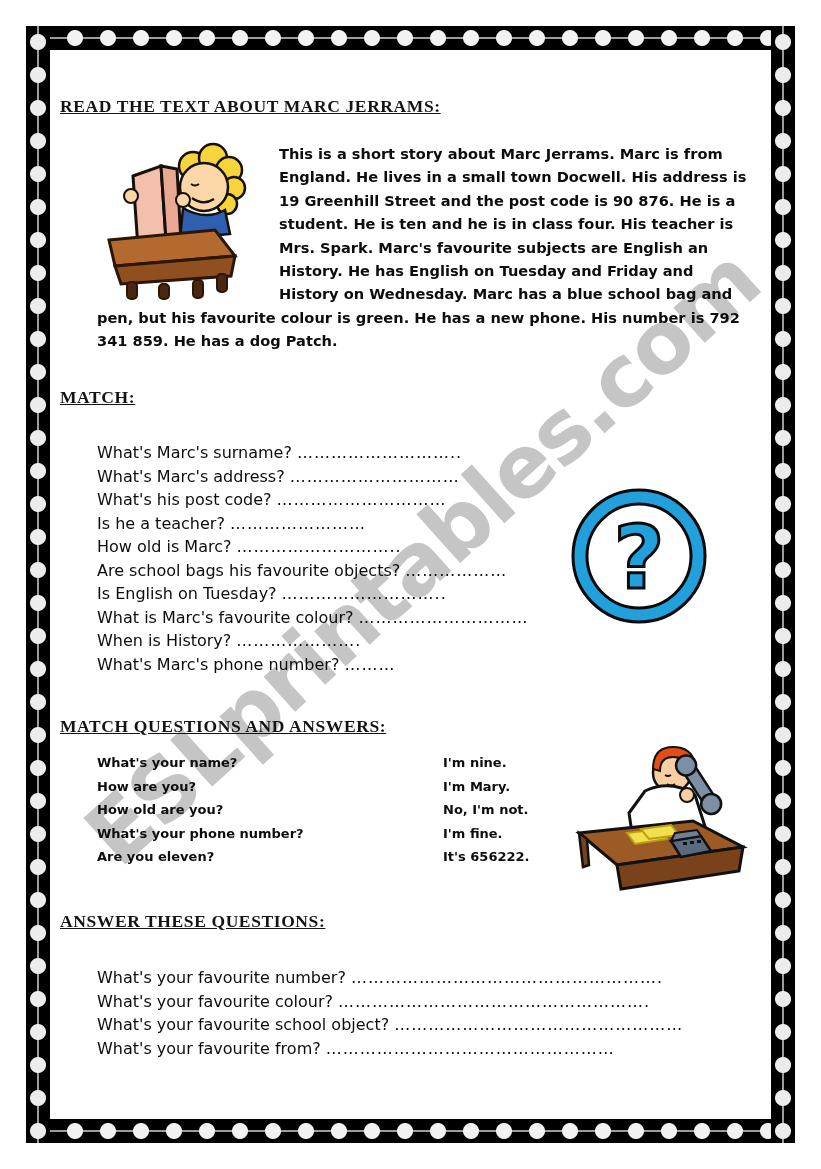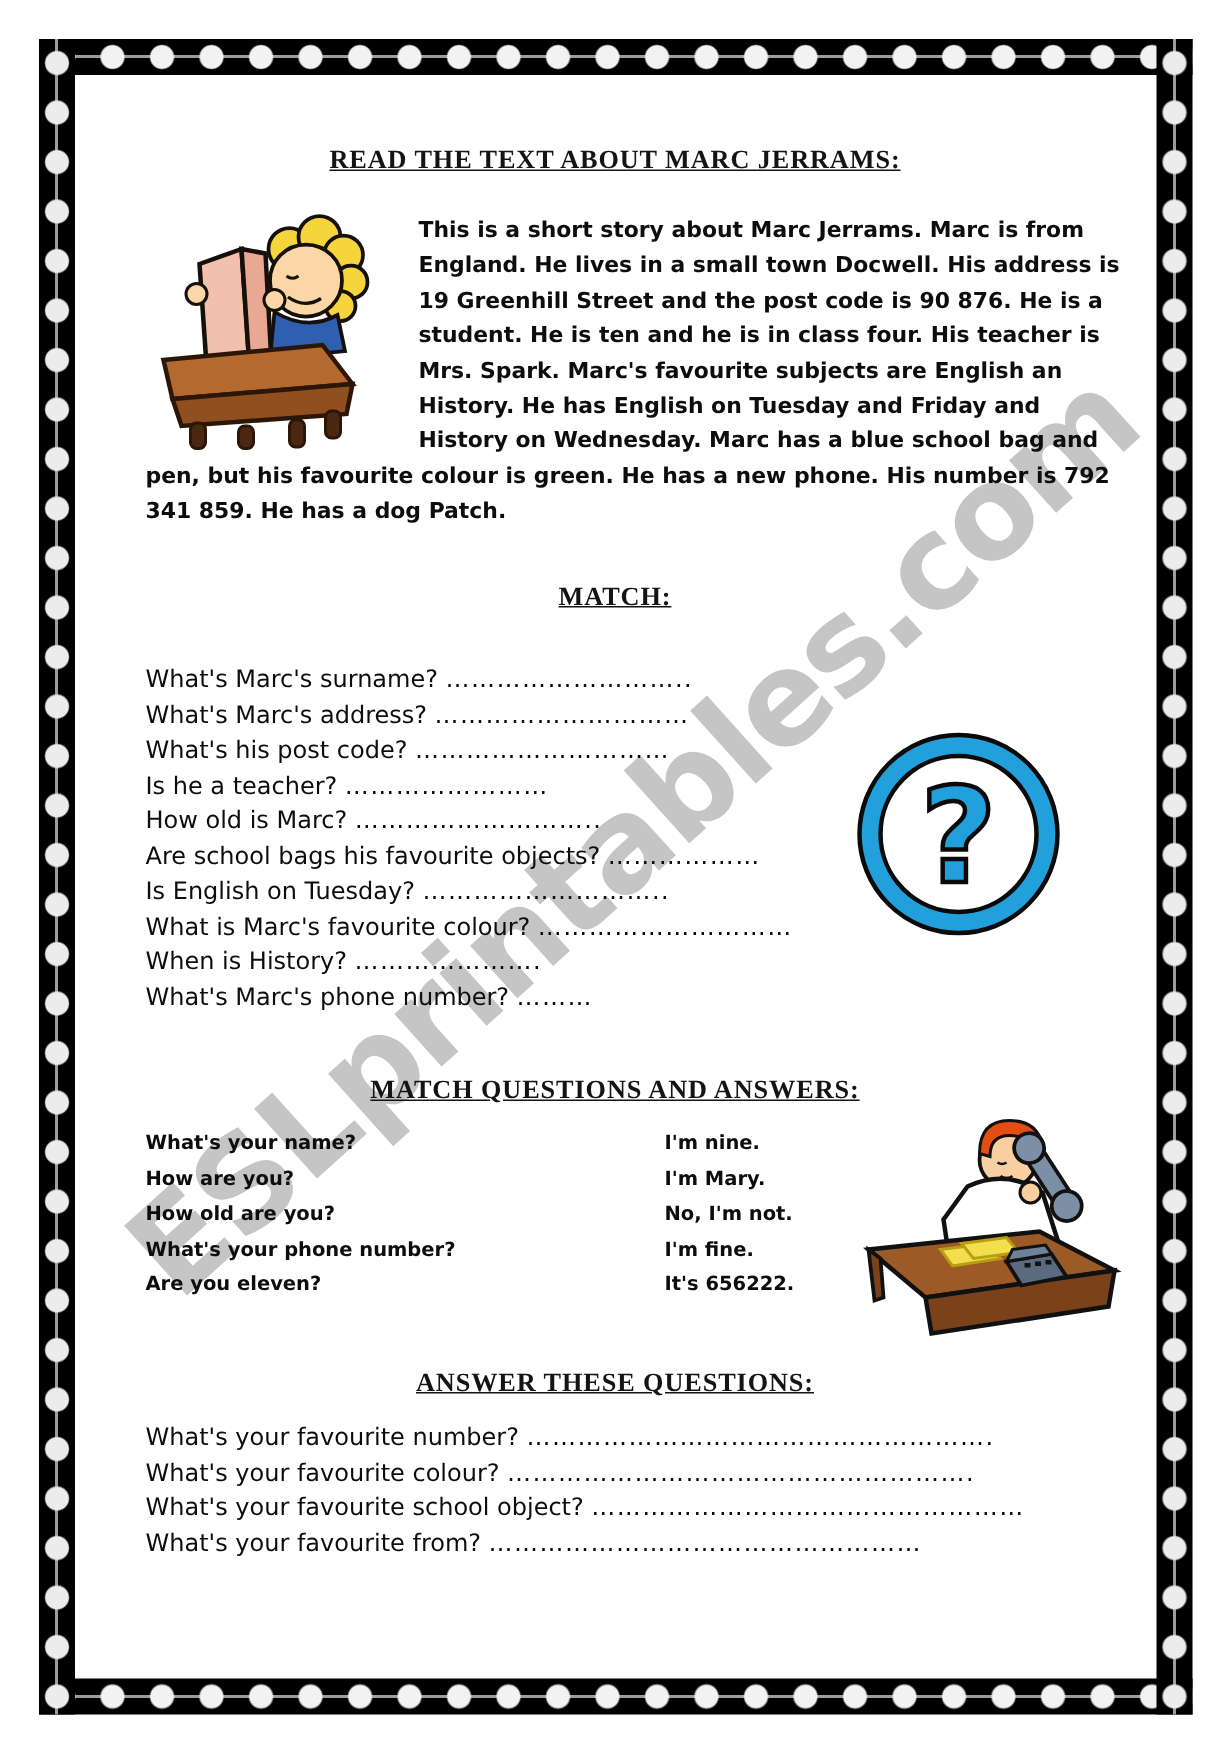--- a/index.html
+++ b/index.html
@@ -27,39 +27,39 @@
   .b-left{left:26px;} .b-right{right:26px;}
   
   .wm{
     position:absolute;left:422px;top:557px;z-index:0;
     transform:translate(-50%,-50%) rotate(-42deg);
     font-family:"DejaVu Sans",sans-serif;font-weight:bold;
     font-size:86px;letter-spacing:-2px;color:#c5c5c5;white-space:nowrap;
   }
   
   .h{
-    position:absolute;left:60px;width:700px;z-index:2;text-align:center;
+    position:absolute;left:60px;width:700px;z-index:2;text-align:left;
     font-family:"Liberation Serif",serif;font-weight:bold;font-size:17.5px;
     letter-spacing:0.6px;color:#141414;
   }
   .h span{text-decoration:underline;}
   .t-read{top:96px;}
   .t-find{top:382px;line-height:31px;}
   .t-match{top:716px;}
   .t-answer{top:911px;}
   
   .story{
     position:absolute;top:142px;left:97px;width:652px;z-index:2;
     font-size:14.6px;font-weight:bold;line-height:23.4px;
   }
   .boy-img{float:left;width:168px;height:158px;margin:0 14px 2px 0;}
   
   .qlist{position:absolute;left:97px;z-index:2;font-size:16px;font-weight:normal;}
   .find-list{top:443px;}
-  .ans-list{top:948px;}
+  .ans-list{top:968px;}
   .q-row{height:23.5px;white-space:nowrap;}
   .dots{margin-left:5px;letter-spacing:1px;}
   
   .match{position:absolute;top:755px;left:97px;width:560px;z-index:2;font-size:13px;font-weight:bold;}
   .m-row{height:23.5px;}
   .mq{display:inline-block;width:346px;}
   
   .qm-img{position:absolute;left:569px;top:486px;width:140px;height:140px;z-index:2;}
   .phone-img{position:absolute;left:575px;top:737px;width:175px;height:158px;z-index:2;}
   svg{display:block;width:100%;height:100%;}

